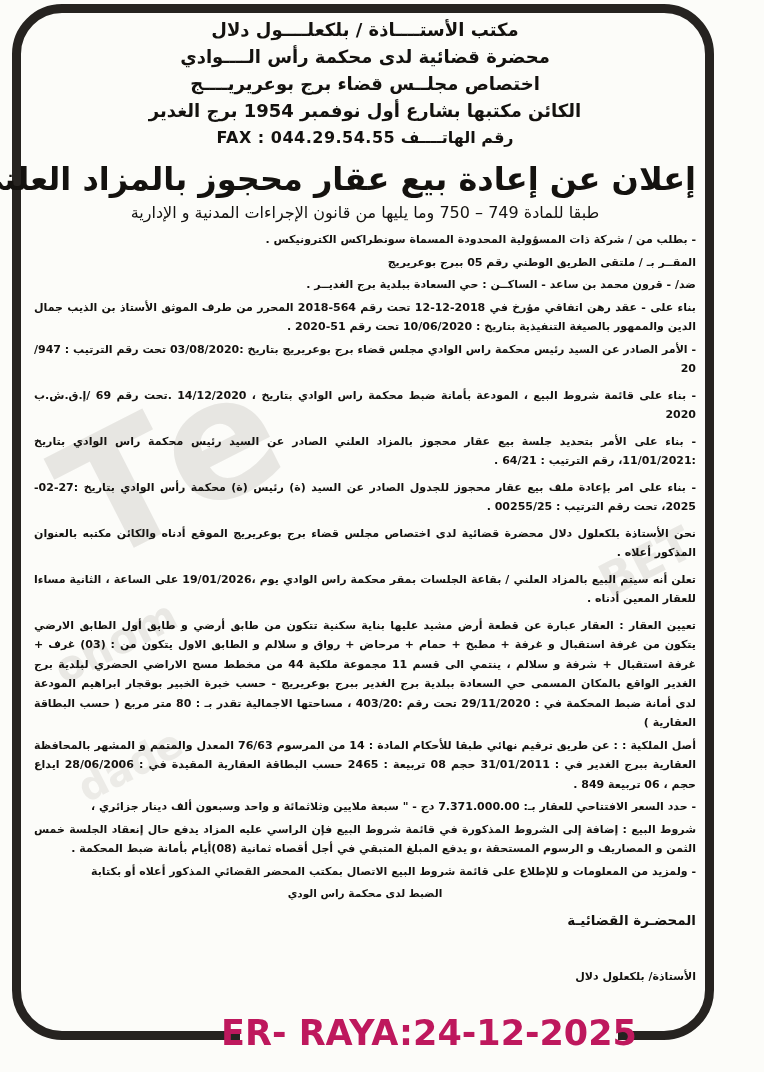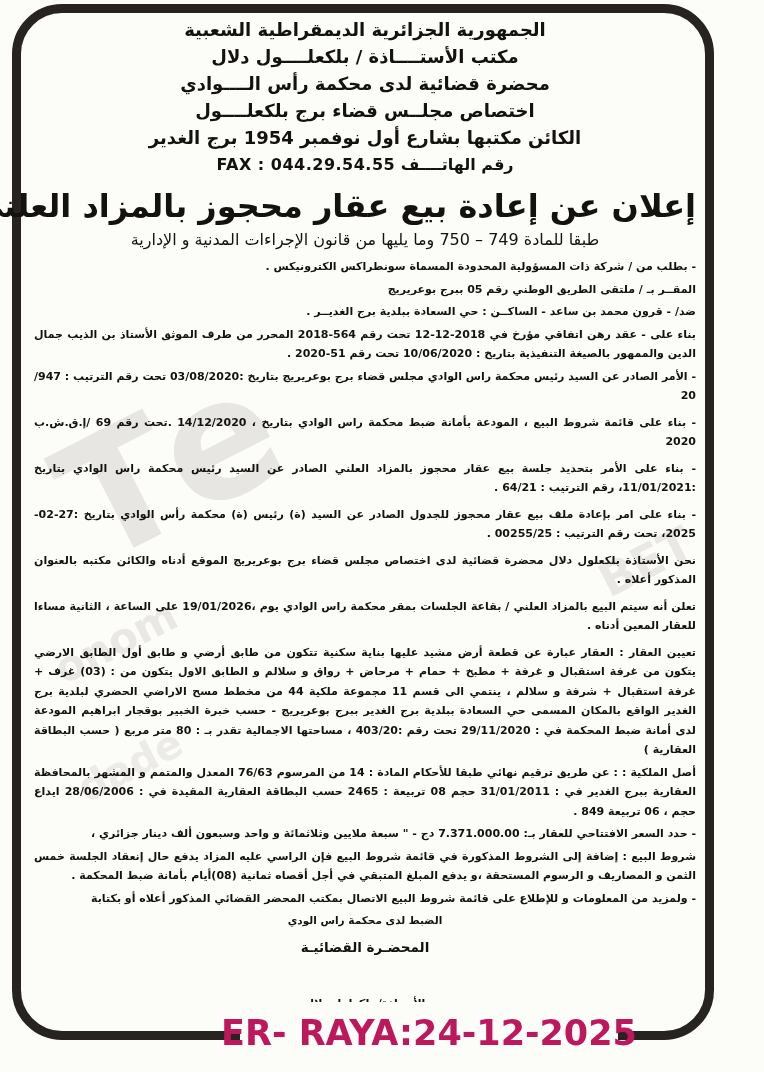--- a/index.html
+++ b/index.html
@@ -51,21 +51,21 @@
 
   .body-text p {
     margin:3px 0; font-size:11px; font-weight:bold;
     line-height:19.5px; text-align:justify;
   }
   .body-text p.gap { margin-top:7px; }
   .clerk-line {
     text-align:center !important; font-size:10.5px !important;
     margin-top:1px !important;
   }
-  .sig { margin-top:6px; text-align:center; direction:rtl; }
+  .sig { margin-top:6px; text-align:right; direction:rtl; }
   .sig .role { font-size:13.5px; font-weight:bold; line-height:20px; }
   .sig .name { font-size:11px;  font-weight:bold; line-height:19px;margin-top:37px; }
 
   .pub-box {
     position:absolute; left:240px; top:1002px;
     width:378px; height:62px; background:#fcfcf9;
     display:flex; align-items:center; justify-content:center;
     z-index:6;
   }
   .pub-box span {
@@ -81,24 +81,23 @@
   <div class="wm wm-big">Te</div>
   <div class="wm wm-mid">BET</div>
   <div class="wm wm-low1">onom</div>
   <div class="wm wm-low2">dade</div>
 
   <div class="frame"></div>
 
   <div class="content">
 
     <div class="hdr">
-      <div>الجمهورية الجزائرية الديمقراطية الشعبية</div>
       <div>مكتب الأستــــاذة / بلكعلــــول دلال</div>
       <div>محضرة قضائية لدى محكمة رأس الــــوادي</div>
-      <div>اختصاص مجلــس قضاء برج بلكعلــــول</div>
+      <div>اختصاص مجلــس قضاء برج بوعريريــــج</div>
       <div>الكائن مكتبها بشارع أول نوفمبر 1954  برج الغدير</div>
       <div class="h-fax">رقم الهاتــــف ‎FAX : 044.29.54.55‎</div>
     </div>
 
     <div class="title">إعلان عن إعادة بيع عقار محجوز بالمزاد العلني</div>
     <div class="subtitle">طبقا للمادة 749 – 750 وما يليها من قانون الإجراءات المدنية و الإدارية</div>
 
     <div class="body-text">
       <p>- بطلب من / شركة ذات المسؤولية المحدودة المسماة سونطراكس الكترونيكس .</p>
       <p>المقــر بـ / ملتقى الطريق الوطني رقم 05 ببرج بوعريريج</p>

